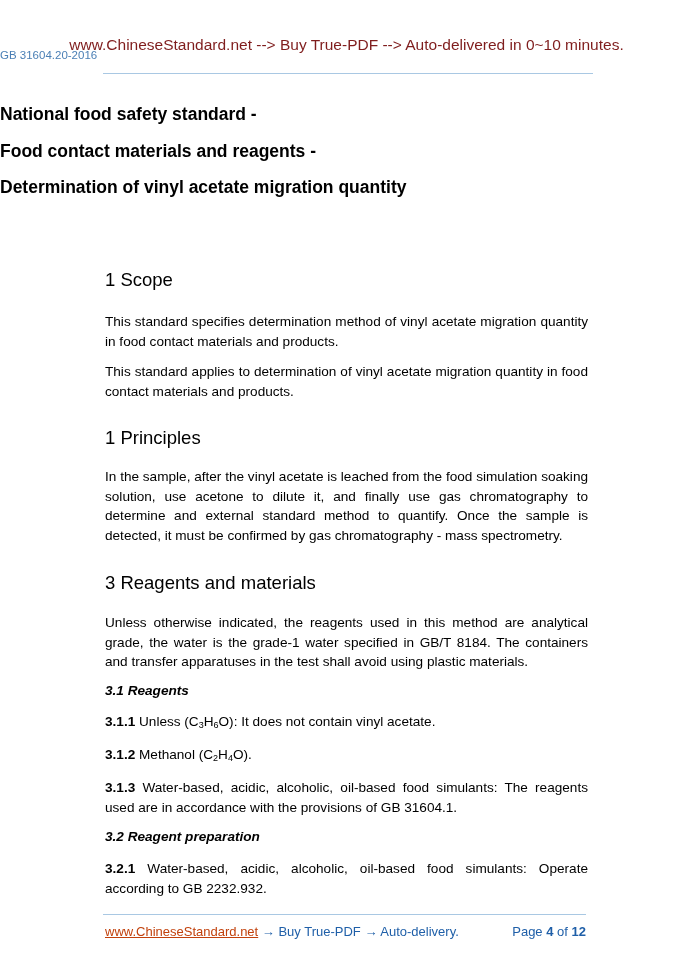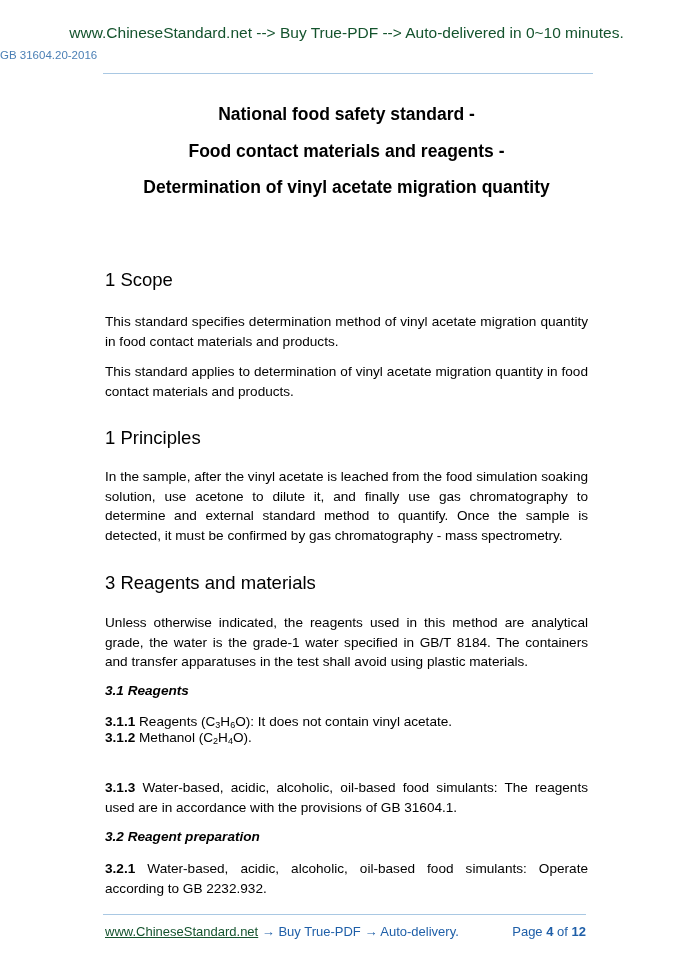--- a/index.html
+++ b/index.html
@@ -1,31 +1,31 @@
 <!DOCTYPE html>
 <html><head>
 <meta charset="utf-8">
 <style>
   html, body { margin: 0; padding: 0; background: #ffffff; }
   body { width: 693px; height: 980px; position: relative; overflow: hidden;
          font-family: "Liberation Sans", sans-serif; color: #000; }
-  .top-banner { position: absolute; top: 24px; left: 0; width: 693px; text-align: center;
-                color: #14532d; font-size: 15.5px; }
+  .top-banner { position: absolute; top: 36px; left: 0; width: 693px; text-align: center;
+                color: #7f1d1d; font-size: 15.5px; }
   .std-code { position: absolute; top: 49px; left: 0; width: 693px; 
               color: #4a7fb5; font-size: 11.5px; }
   .hr-top { position: absolute; top: 73px; left: 103px; width: 490px; height: 1px; background: #a9c8e3; }
-  .title { position: absolute; left: 0; width: 693px; text-align: center; font-weight: bold; font-size: 17.5px; }
+  .title { position: absolute; left: 0; width: 693px; text-align: left; font-weight: bold; font-size: 17.5px; }
   .h1 { position: absolute; left: 105px; font-weight: normal; font-size: 18.5px; }
   .p { position: absolute; left: 105px; width: 483px; font-size: 13.6px; line-height: 19.5px;
        text-align: justify; }
   .h2 { position: absolute; left: 105px; font-weight: bold; font-size: 13.6px; font-style: italic; }
   sub { font-size: 9px; vertical-align: -2px; line-height: 0; }
   .hr-bot { position: absolute; top: 914px; left: 103px; width: 483px; height: 1px; background: #a9c8e3; }
   .footer { position: absolute; top: 924px; left: 105px; width: 483px; font-size: 13px; color: #1f5fa8; }
-  .footer a { color: #14532d; text-decoration: underline; }
+  .footer a { color: #c2410c; text-decoration: underline; }
   .page-num { position: absolute; right: 2px; top: 0; }
   .page-num b { font-weight: bold; }
 </style>
 </head>
 <body>
 
 <div class="top-banner">www.ChineseStandard.net --&gt; Buy True-PDF --&gt; Auto-delivered in 0~10 minutes.</div>
 <div class="std-code">GB 31604.20-2016</div>
 <div class="hr-top"></div>
 
@@ -39,24 +39,24 @@
 
 <div class="h1" style="top:427px">1 Principles</div>
 <div class="p" style="top:467px">In the sample, after the vinyl acetate is leached from the food simulation soaking solution, use acetone to dilute it, and finally use gas chromatography to determine and external standard method to quantify. Once the sample is detected, it must be confirmed by gas chromatography - mass spectrometry.</div>
 
 <div class="h1" style="top:572px">3 Reagents and materials</div>
 <div class="p" style="top:613px">Unless otherwise indicated, the reagents used in this method are analytical grade, the water is the grade-1 water specified in GB/T 8184. The containers and transfer apparatuses in the test shall avoid using plastic materials.</div>
 
 <div class="h2" style="top:683px">3.1 Reagents</div>
 
 <div class="p" style="top:712px">
-  <b>3.1.1</b><span> Reagents (C</span><sub>3</sub><span>H</span><sub>6</sub><span>O): It does not contain vinyl acetate.</span>
+  <b>3.1.1</b><span> Unless (C</span><sub>3</sub><span>H</span><sub>6</sub><span>O): It does not contain vinyl acetate.</span>
 </div>
 
-<div class="p" style="top:728px">
+<div class="p" style="top:745px">
   <b>3.1.2</b><span> Methanol (C</span><sub>2</sub><span>H</span><sub>4</sub><span>O).</span>
 </div>
 
 <div class="p" style="top:778px">
   <b>3.1.3</b><span> Water-based, acidic, alcoholic, oil-based food simulants: The reagents used are in accordance with the provisions of GB 31604.1.</span>
 </div>
 
 <div class="h2" style="top:829px">3.2 Reagent preparation</div>
 
 <div class="p" style="top:859px">

